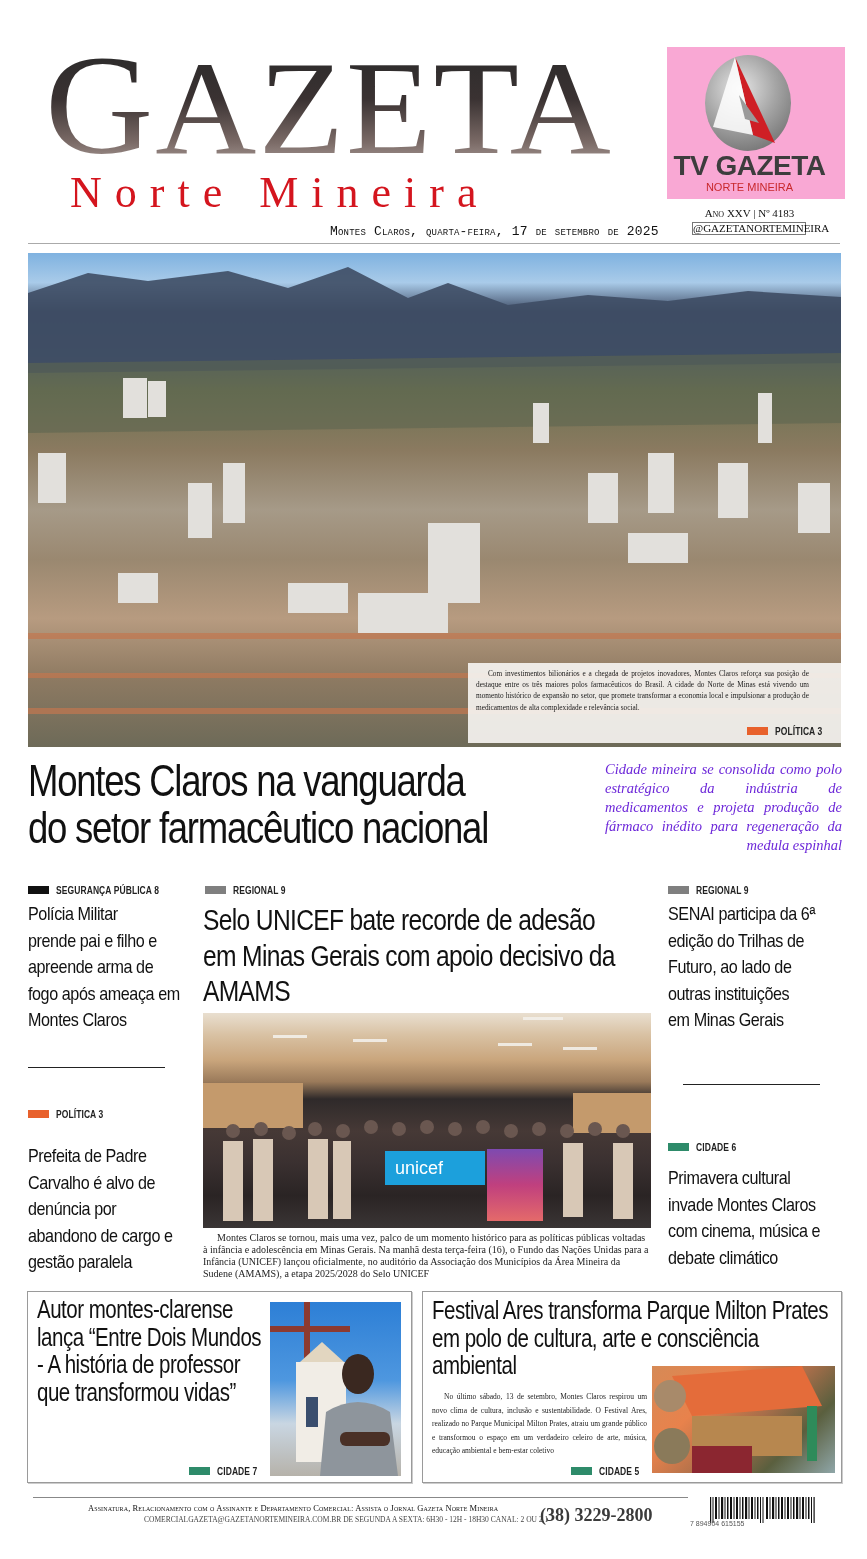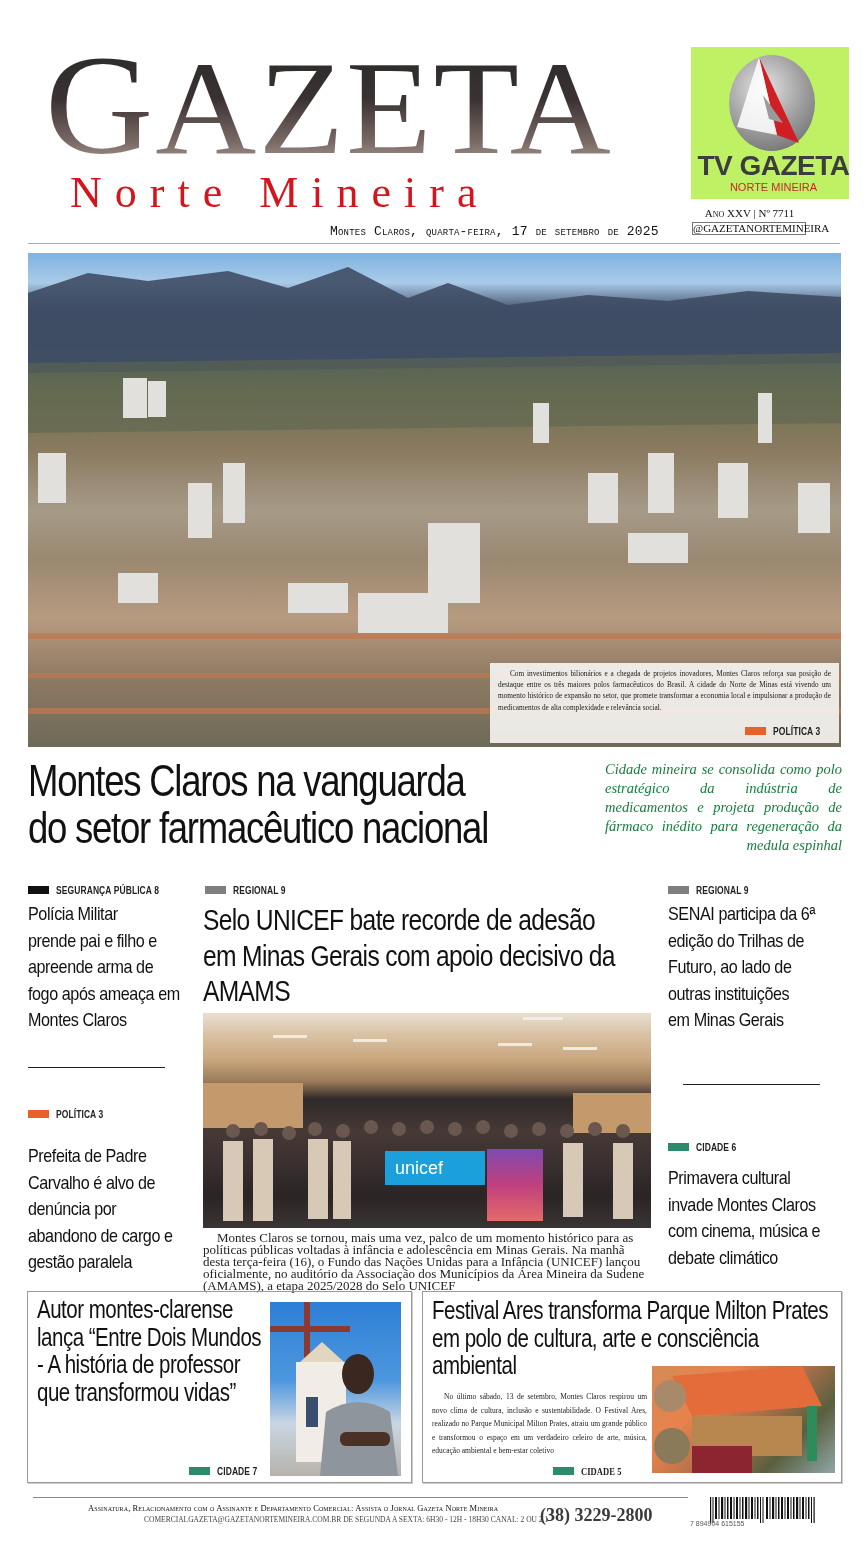--- a/index.html
+++ b/index.html
@@ -6,53 +6,53 @@
   body { width:867px; height:1559px; position:relative; overflow:hidden; font-family:"Liberation Sans", sans-serif; color:#111; }
   .abs { position:absolute; }
 
   
   #masthead-title { left:45px; top:40px; width:590px; height:130px; font-family:"Liberation Serif", serif; font-size:140px; line-height:130px; letter-spacing:2px; font-weight:400;
     background:linear-gradient(180deg,#2a2a2a 0%,#3a3232 45%,#7a6a66 80%,#a89a96 100%); -webkit-background-clip:text; background-clip:text; color:transparent; transform:scaleY(0.95); }
   #masthead-title .big { font-size:150px; }
   #masthead-sub { left:70px; top:168px; width:570px; font-family:"Liberation Serif", serif; font-size:44px; color:#d4151e; letter-spacing:13px; line-height:50px; white-space:nowrap; }
   #dateline { left:330px; top:224px; width:306px; font-family:Liberation Mono, monospace; font-size:13px; font-variant:small-caps; text-align:right; letter-spacing:0.2px; white-space:nowrap; }
 
-  #tv-logo { left:691px; top:47px; width:158px; height:152px; background:#bef264; }
+  #tv-logo { left:667px; top:47px; width:178px; height:152px; background:#f9a8d4; }
   #tv-sphere { left:38px; top:8px; width:86px; height:96px; border-radius:50%; background:radial-gradient(circle at 40% 35%,#e6e6e6 0%,#a5a5a5 45%,#5e5e5e 100%); }
   #tv-a { left:0; top:0; width:86px; height:96px; }
   #tv-name { left:0; top:104px; width:165px; text-align:center; font-size:28px; font-weight:bold; color:#3d3d3d; letter-spacing:-0.5px; line-height:30px; }
   #tv-region { left:0; top:133px; width:165px; text-align:center; font-size:11px; color:#c8282c; line-height:14px; }
   #issue-line { left:667px; top:207px; width:165px; text-align:center; font-family:"Liberation Serif", serif; font-size:11px; font-variant:small-caps; }
   #social-handle { left:692px; top:222px; width:112px; text-align:center; font-family:"Liberation Serif", serif; font-size:11px; border:1px solid #777; line-height:11px; }
   #masthead-rule { left:28px; top:243px; width:812px; height:1px; background:#aaa; }
 
   
   #hero-photo { left:28px; top:253px; width:813px; height:494px; overflow:hidden;
     background:linear-gradient(180deg,#7fb2e0 0%,#a9cbe9 6%,#3d4a63 12%,#4a5a6a 20%,#6c7252 28%,#8b7a60 40%,#a69a88 52%,#9a8870 62%,#b79b80 74%,#8e7a62 86%,#6d6a58 100%); }
   #hero-caption { left:490px; top:663px; width:349px; height:80px; background:rgba(245,243,240,0.92); }
   #hero-caption-text { left:8px; top:5px; width:333px; font-family:"Liberation Serif", serif; font-size:7.3px; line-height:11.2px; text-align:justify; text-indent:12px; color:#1a1a1a; }
 
   
   #main-headline { left:28px; top:757px; width:570px; font-family:"Liberation Sans Narrow","Liberation Sans", sans-serif; font-size:44px; line-height:47px; font-weight:normal; letter-spacing:-1.5px; transform:scaleX(0.83); transform-origin:left top; white-space:nowrap; }
-  #main-deck { left:605px; top:760px; width:237px; font-family:"Liberation Serif", serif; font-style:italic; font-size:14.5px; line-height:19px; text-align:justify; text-align-last:right; color:#15803d; }
+  #main-deck { left:605px; top:760px; width:237px; font-family:"Liberation Serif", serif; font-style:italic; font-size:14.5px; line-height:19px; text-align:justify; text-align-last:right; color:#6d28d9; }
 
   
   .tag { position:absolute; display:flex; align-items:center; height:12px;margin-top:6px; }
   .tag .bar { width:21px; height:8px; margin-right:7px; }
   .tag .lbl { font-size:10px; font-weight:bold; letter-spacing:0.1px; transform:scaleX(0.85); transform-origin:left; white-space:nowrap; color:#222; }
 
   .side-headline { position:absolute; font-family:"Liberation Sans", sans-serif; font-size:19px; line-height:26.5px; font-weight:normal; letter-spacing:-0.5px; transform:scaleX(0.85); transform-origin:left top; white-space:nowrap; }
   .rule { position:absolute; height:1px; background:#222; }
 
   #unicef-headline { left:203px; top:902px; font-family:"Liberation Sans", sans-serif; font-size:30px; line-height:35.5px; letter-spacing:-0.8px; transform:scaleX(0.82); transform-origin:left top; white-space:nowrap; }
   #unicef-photo { left:203px; top:1013px; width:448px; height:215px; overflow:hidden;
     background:linear-gradient(180deg,#e9dfd0 0%,#d9c2a4 10%,#c9a57c 22%,#9a7a5a 32%,#2f2a2a 40%,#463936 55%,#3a3030 70%,#2a2424 85%,#3a3535 100%); }
   #unicef-banner { left:182px; top:138px; width:100px; height:34px; background:#1ca0dc; color:#fff; font-size:18px; font-family:"Liberation Sans", sans-serif; line-height:34px; text-indent:10px; }
   #unicef-poster { left:284px; top:136px; width:56px; height:72px; background:linear-gradient(180deg,#7e4ab0 0%,#c0407e 50%,#e46a6a 100%); }
-  #unicef-caption { left:203px; top:1232px; width:448px; font-family:"Liberation Serif", serif; font-size:13px; line-height:12px; text-indent:14px; color:#222; }
+  #unicef-caption { left:203px; top:1232px; width:448px; font-family:"Liberation Serif", serif; font-size:10px; line-height:12px; text-indent:14px; color:#222; }
 
   
   .box { position:absolute; border:1px solid #9a9a9a; box-shadow:1px 1px 0 #ccc; }
   #box-author { left:27px; top:1291px; width:383px; height:190px; }
   #box-festival { left:422px; top:1291px; width:418px; height:190px; }
   #author-headline { left:9px; top:4px; font-size:25px; line-height:27.5px; letter-spacing:-0.6px; transform:scaleX(0.82); transform-origin:left top; white-space:nowrap; }
   #author-body { left:9px; top:121px; width:228px; font-family:"Liberation Serif", serif; font-size:7.5px; line-height:12.5px; text-indent:12px; color:#222; text-align:justify; }
   #author-photo { left:242px; top:10px; width:131px; height:174px; overflow:hidden; background:linear-gradient(180deg,#2d7fd6 0%,#4e97df 45%,#c9d6e2 70%,#b6b2aa 100%); }
   #festival-headline { left:9px; top:5px; font-size:25px; line-height:27.5px; letter-spacing:-0.6px; transform:scaleX(0.82); transform-origin:left top; white-space:nowrap; }
   #festival-body { left:9px; top:98px; width:215px; font-family:"Liberation Serif", serif; font-size:7.5px; line-height:13.5px; text-indent:12px; color:#222; text-align:justify; }
@@ -77,21 +77,21 @@
   <div class="abs" id="tv-sphere">
     <svg class="abs" id="tv-a" viewBox="0 0 86 96">
       <polygon points="30,2 70,88 48,80" fill="#cf1f25"></polygon>
       <polygon points="30,2 48,80 8,72" fill="#ffffff" opacity="0.85"></polygon>
       <polygon points="34,40 54,68 40,64" fill="#9a9a9a"></polygon>
     </svg>
   </div>
   <div class="abs" id="tv-name">TV GAZETA</div>
   <div class="abs" id="tv-region">NORTE MINEIRA</div>
 </div>
-<div class="abs" id="issue-line">Ano XXV | Nº 7711</div>
+<div class="abs" id="issue-line">Ano XXV | Nº 4183</div>
 <div class="abs" id="social-handle">@GAZETANORTEMINEIRA</div>
 <div class="abs" id="masthead-rule"></div>
 
 <div class="abs" id="hero-photo">
   <svg class="abs" style="left:0;top:0" width="813" height="494">
     <path d="M0,40 L60,20 L120,28 L200,18 L260,35 L320,14 L380,45 L420,30 L480,52 L560,42 L640,48 L720,38 L813,44 L813,110 L0,120 Z" fill="#3e4c64" opacity="0.9"></path>
     <path d="M0,110 L813,100 L813,170 L0,180 Z" fill="#5d6550" opacity="0.6"></path>
     <g fill="#e2e0dc">
       <rect x="95" y="125" width="24" height="40"></rect>
         <rect x="120" y="128" width="18" height="36"></rect>
@@ -109,21 +109,21 @@
         <rect x="260" y="330" width="60" height="30"></rect>
       <rect x="330" y="340" width="90" height="40"></rect>
         <rect x="600" y="280" width="60" height="30"></rect>
     </g>
     <g fill="#c3774f" opacity="0.7">
       <rect x="0" y="380" width="813" height="6"></rect>
         <rect x="0" y="420" width="813" height="5"></rect>
       <rect x="0" y="455" width="813" height="6"></rect>
     </g>
   </svg>
-  <div class="abs" id="hero-caption" style="left:462px;top:410px;">
+  <div class="abs" id="hero-caption" style="left:440px;top:410px;padding-left:24px;">
     <div class="abs" id="hero-caption-text">Com investimentos bilionários e a chegada de projetos inovadores, Montes Claros reforça sua posição de destaque entre os três maiores polos farmacêuticos do Brasil. A cidade do Norte de Minas está vivendo um momento histórico de expansão no setor, que promete transformar a economia local e impulsionar a produção de medicamentos de alta complexidade e relevância social.</div>
     <div class="tag" style="right:10px;bottom:6px;">
       <span class="bar" style="background:#e8612c"></span>
       <span class="lbl">POLÍTICA 3</span>
     </div>
   </div>
 </div>
 
 <div class="abs" id="main-headline">
   <div>Montes Claros na vanguarda</div>
@@ -258,21 +258,21 @@
   </div>
 </div>
 
 <div class="box" id="box-festival">
   <div class="abs" id="festival-headline">
     <div>Festival Ares transforma Parque Milton Prates</div>
     <div>em polo de cultura, arte e consciência</div>
     <div>ambiental</div>
   </div>
   <div class="abs" id="festival-body">No último sábado, 13 de setembro, Montes Claros respirou um novo clima de cultura, inclusão e sustentabilidade. O Festival Ares, realizado no Parque Municipal Milton Prates, atraiu um grande público e transformou o espaço em um verdadeiro celeiro de arte, música, educação ambiental e bem-estar coletivo</div>
-  <div class="tag" style="left:130px;top:167px;font-family:Liberation Serif, serif;">
+  <div class="tag" style="left:148px;top:167px;">
     <span class="bar" style="background:#2e8b6a"></span>
     <span class="lbl">CIDADE 5</span>
   </div>
   <div class="abs" id="festival-photo">
     <svg class="abs" style="left:0;top:0" width="183" height="107">
       <polygon points="20,10 150,0 170,40 40,50" fill="#e46c3a"></polygon>
       <rect x="40" y="50" width="110" height="40" fill="#b7874f"></rect>
       <rect x="40" y="80" width="60" height="27" fill="#8b2630"></rect>
       <circle cx="18" cy="30" r="16" fill="#a88a6a"></circle>
         <circle cx="20" cy="80" r="18" fill="#8a7a5a"></circle>

